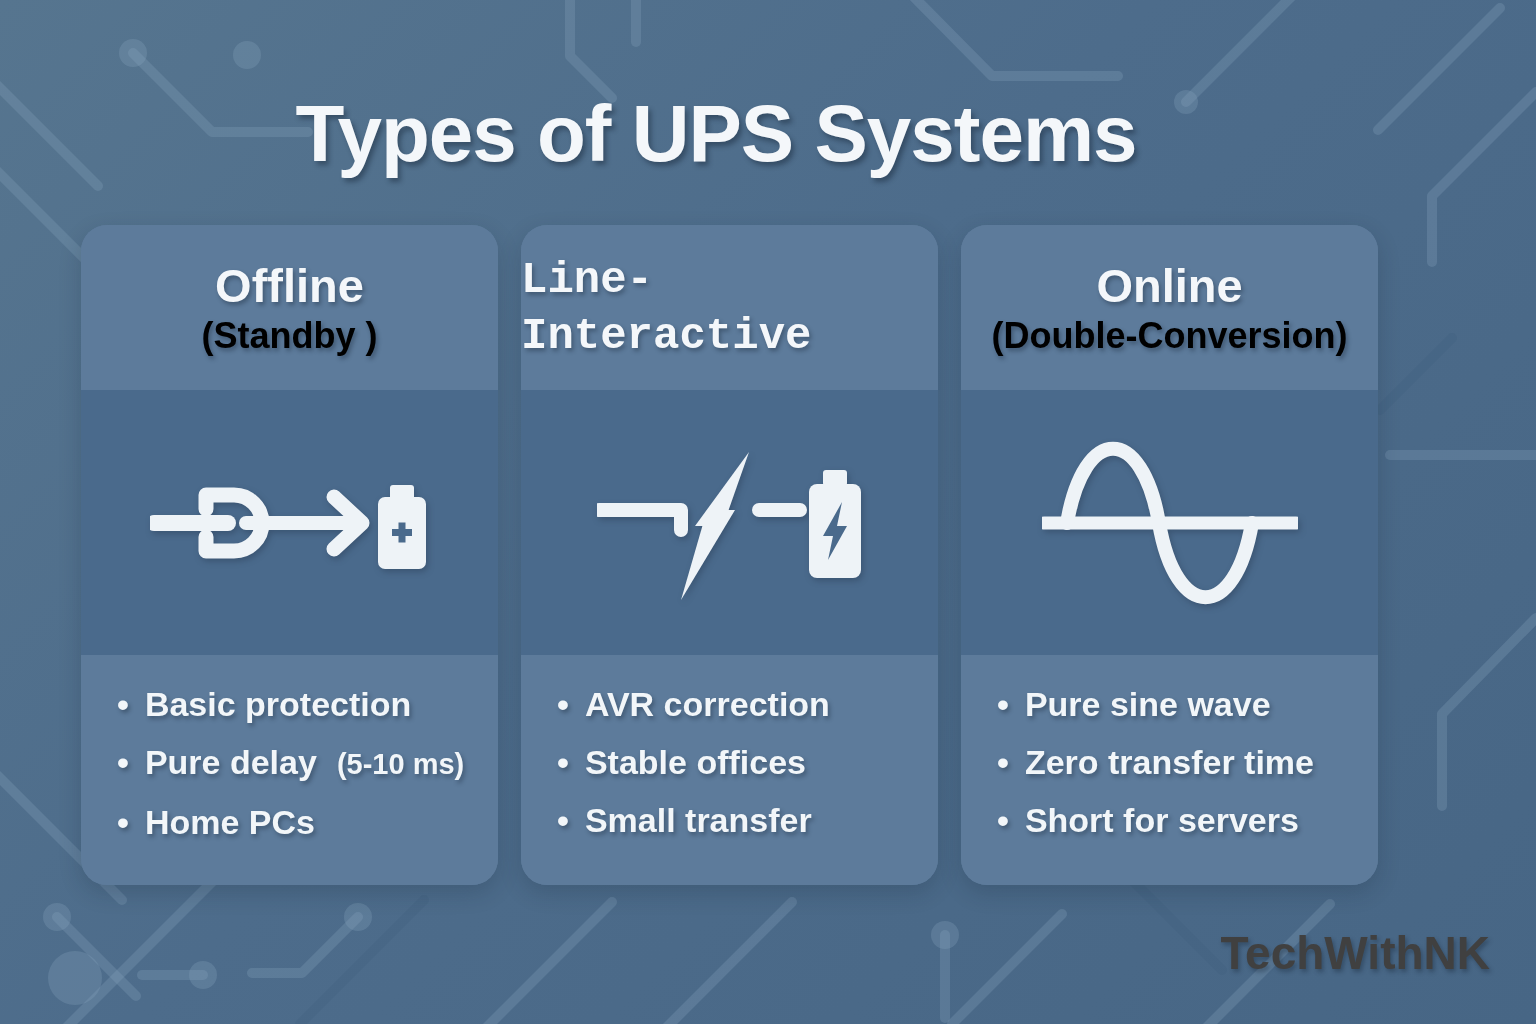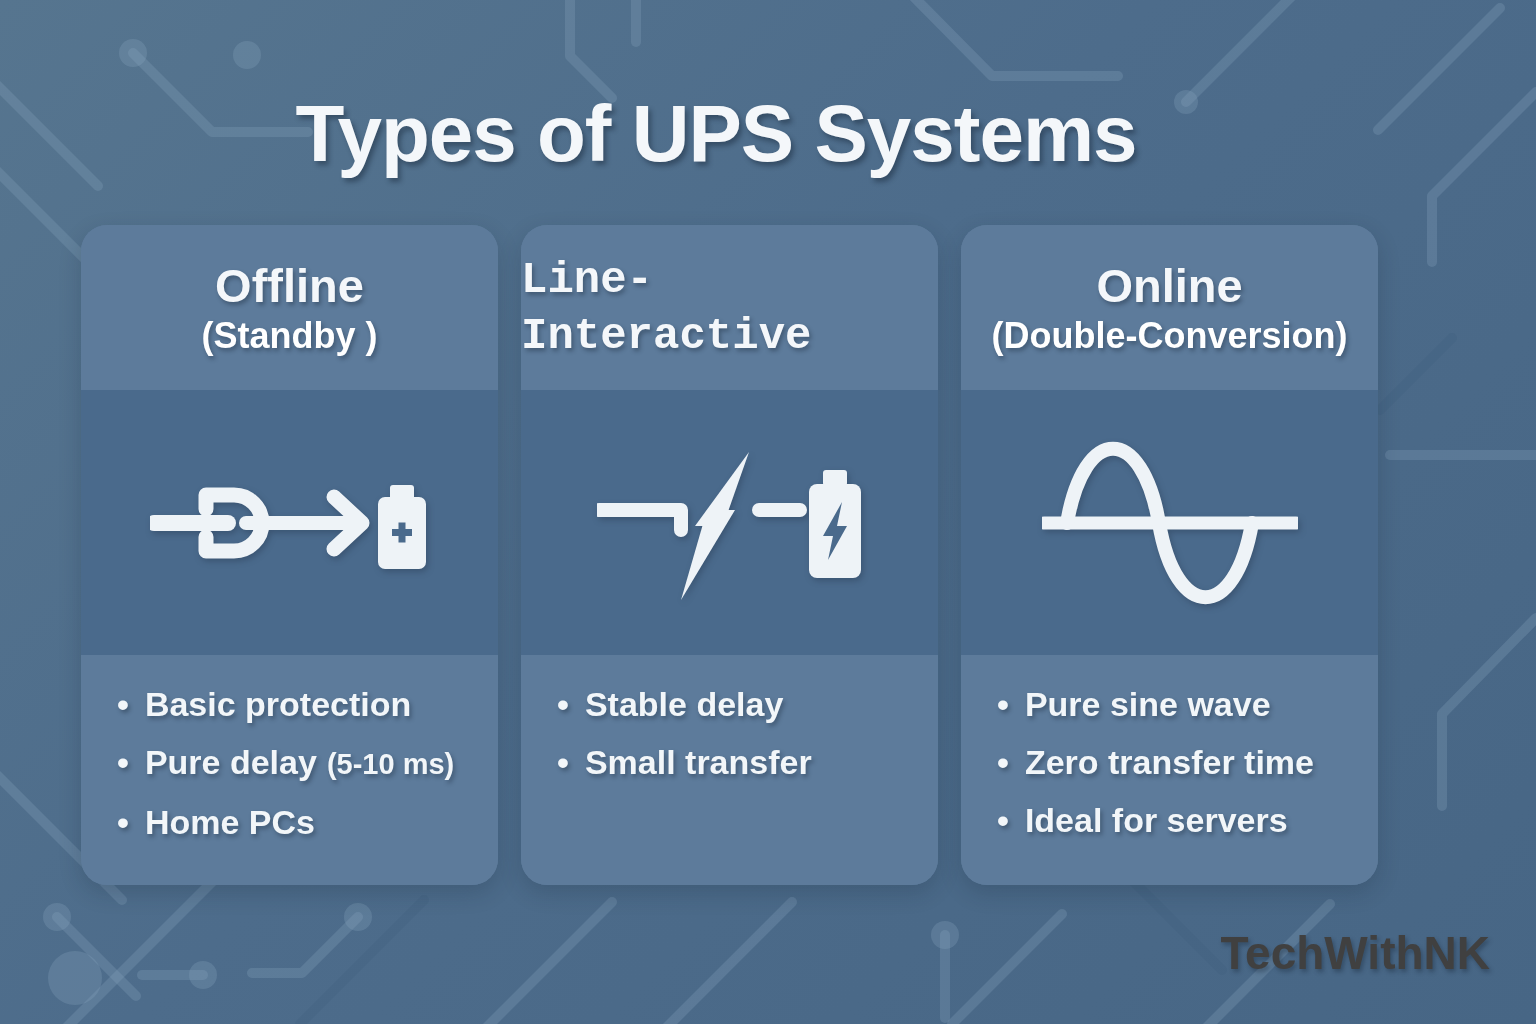--- a/index.html
+++ b/index.html
@@ -35,40 +35,40 @@
   .card-header{
     height:165px;flex:none;background:#5d7b9b;
     display:flex;flex-direction:column;align-items:center;justify-content:center;
   }
   .card-title{
     margin:0;font-size:47px;line-height:56px;font-weight:bold;color:#f4f7fa;
     text-shadow:2px 3px 4px rgba(22,38,55,.40);
   }
   .card.mid-title .card-title{font-size:44px;font-family:Liberation Mono, monospace;}
   .card-subtitle{
-    font-size:36px;line-height:44px;font-weight:bold;color:#ffffff;
+    font-size:36px;line-height:44px;font-weight:bold;color:#000000;
     text-shadow:2px 3px 4px rgba(22,38,55,.40);
   }
   .card-subtitle:empty{display:none;}
   .icon-band{
     height:265px;flex:none;background:#4a6a8c;
     display:flex;align-items:center;justify-content:center;
   }
   .icon-band svg{filter:drop-shadow(2px 3px 3px rgba(22,38,55,.30));}
   .card-bullets{
     flex:1;background:#5d7b9b;margin:0;list-style:none;
     padding:20px 18px 0 36px;
   }
   .card-bullets li{
     font-size:34px;line-height:58px;font-weight:bold;color:#f2f6f9;
     text-shadow:2px 3px 4px rgba(22,38,55,.40);
     white-space:nowrap;
   }
   .dot{display:inline-block;margin-right:16px;}
-  .note{margin-left:10px;font-size:29px;}
+  .note{margin-left:20px;font-size:29px;}
   .note:empty{display:none;}
 
   
   .watermark{
     position:absolute;right:46px;top:926px;
     font-size:46px;font-weight:bold;color:#404040;
     text-shadow:2px 3px 4px rgba(22,38,55,.40);
   }
 </style>
 </head>
@@ -165,40 +165,41 @@
           <polygon points="138,58 110,58 84,148"></polygon>
           <rect x="212" y="32" width="52" height="94" rx="8"></rect>
           <rect x="226" y="18" width="24" height="16" rx="3"></rect>
         </g>
         <g fill="#4a6a8c">
           <polygon points="245,50 226,84 236,84 231,108 250,74 240,74"></polygon>
         </g>
       </svg>
     </div>
     <ul class="card-bullets">
-      <li><span class="dot">•</span><span>Stable delay</span></li>
+      <li><span class="dot">•</span><span>AVR correction</span></li>
+      <li><span class="dot">•</span><span>Stable offices</span></li>
       <li><span class="dot">•</span><span>Small transfer</span></li>
     </ul>
   </section>
 
   <section class="card">
     <header class="card-header">
       <h2 class="card-title">Online</h2>
       <div class="card-subtitle">(Double-Conversion)</div>
     </header>
     <div class="icon-band">
       <svg width="256" height="170" viewBox="0 0 256 170" xmlns="http://www.w3.org/2000/svg">
         <g fill="none" stroke="#eef3f7" stroke-linecap="round" stroke-linejoin="round">
           <path d="M2,85 H254" stroke-width="13"></path>
           <path d="M25,85 C 42,-14 100,-14 117,85 C 134,184 193,184 210,85" stroke-width="14"></path>
         </g>
       </svg>
     </div>
     <ul class="card-bullets">
       <li><span class="dot">•</span><span>Pure sine wave</span></li>
       <li><span class="dot">•</span><span>Zero transfer time</span></li>
-      <li><span class="dot">•</span><span>Ideal for servers</span></li>
+      <li><span class="dot">•</span><span>Short for servers</span></li>
     </ul>
   </section>
 
 </div>
 
 <div class="watermark">TechWithNK</div>
 
 </body></html>

